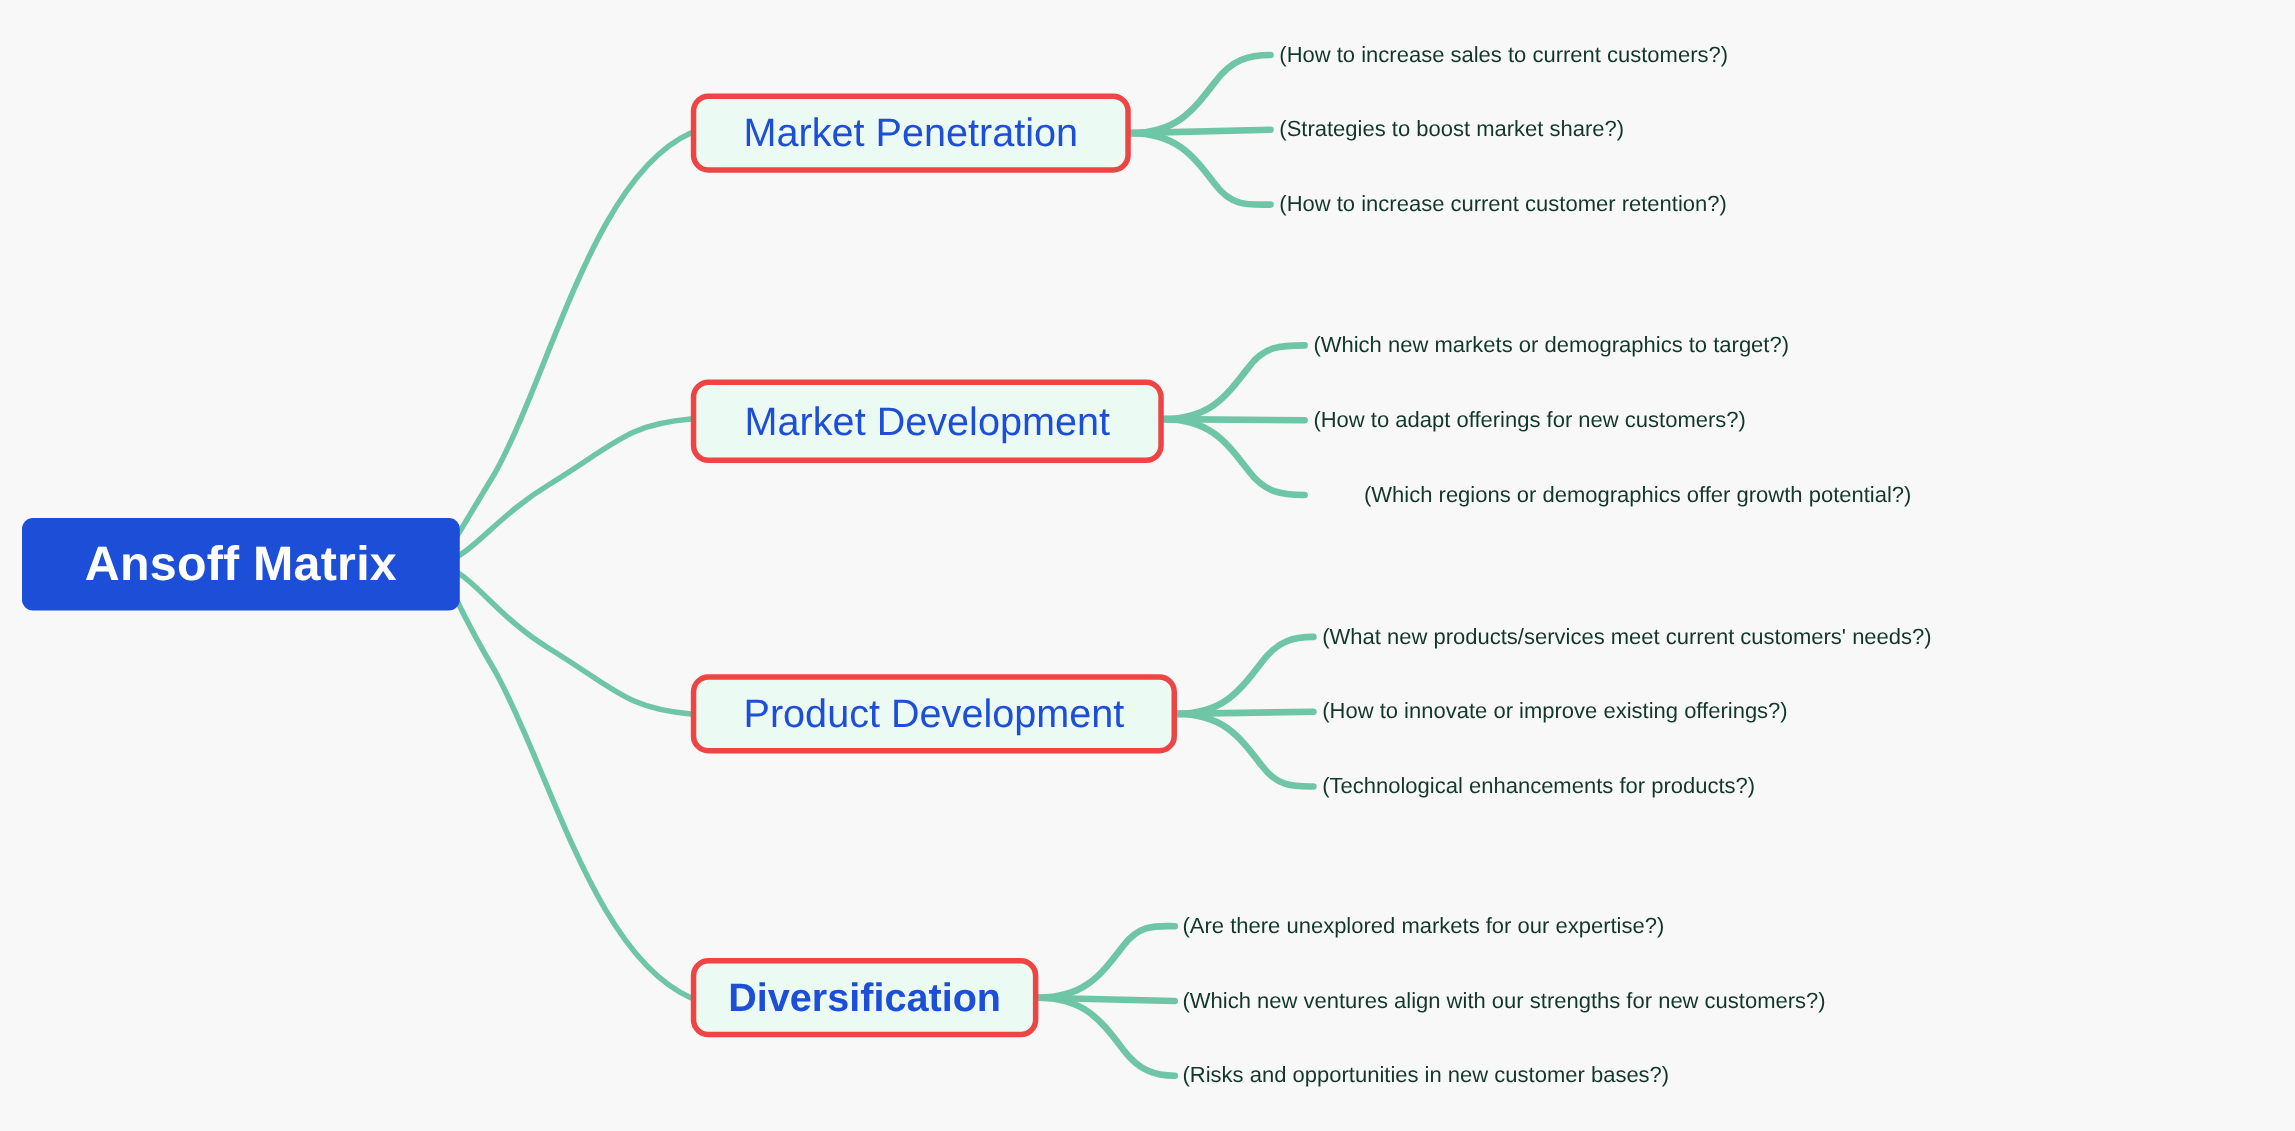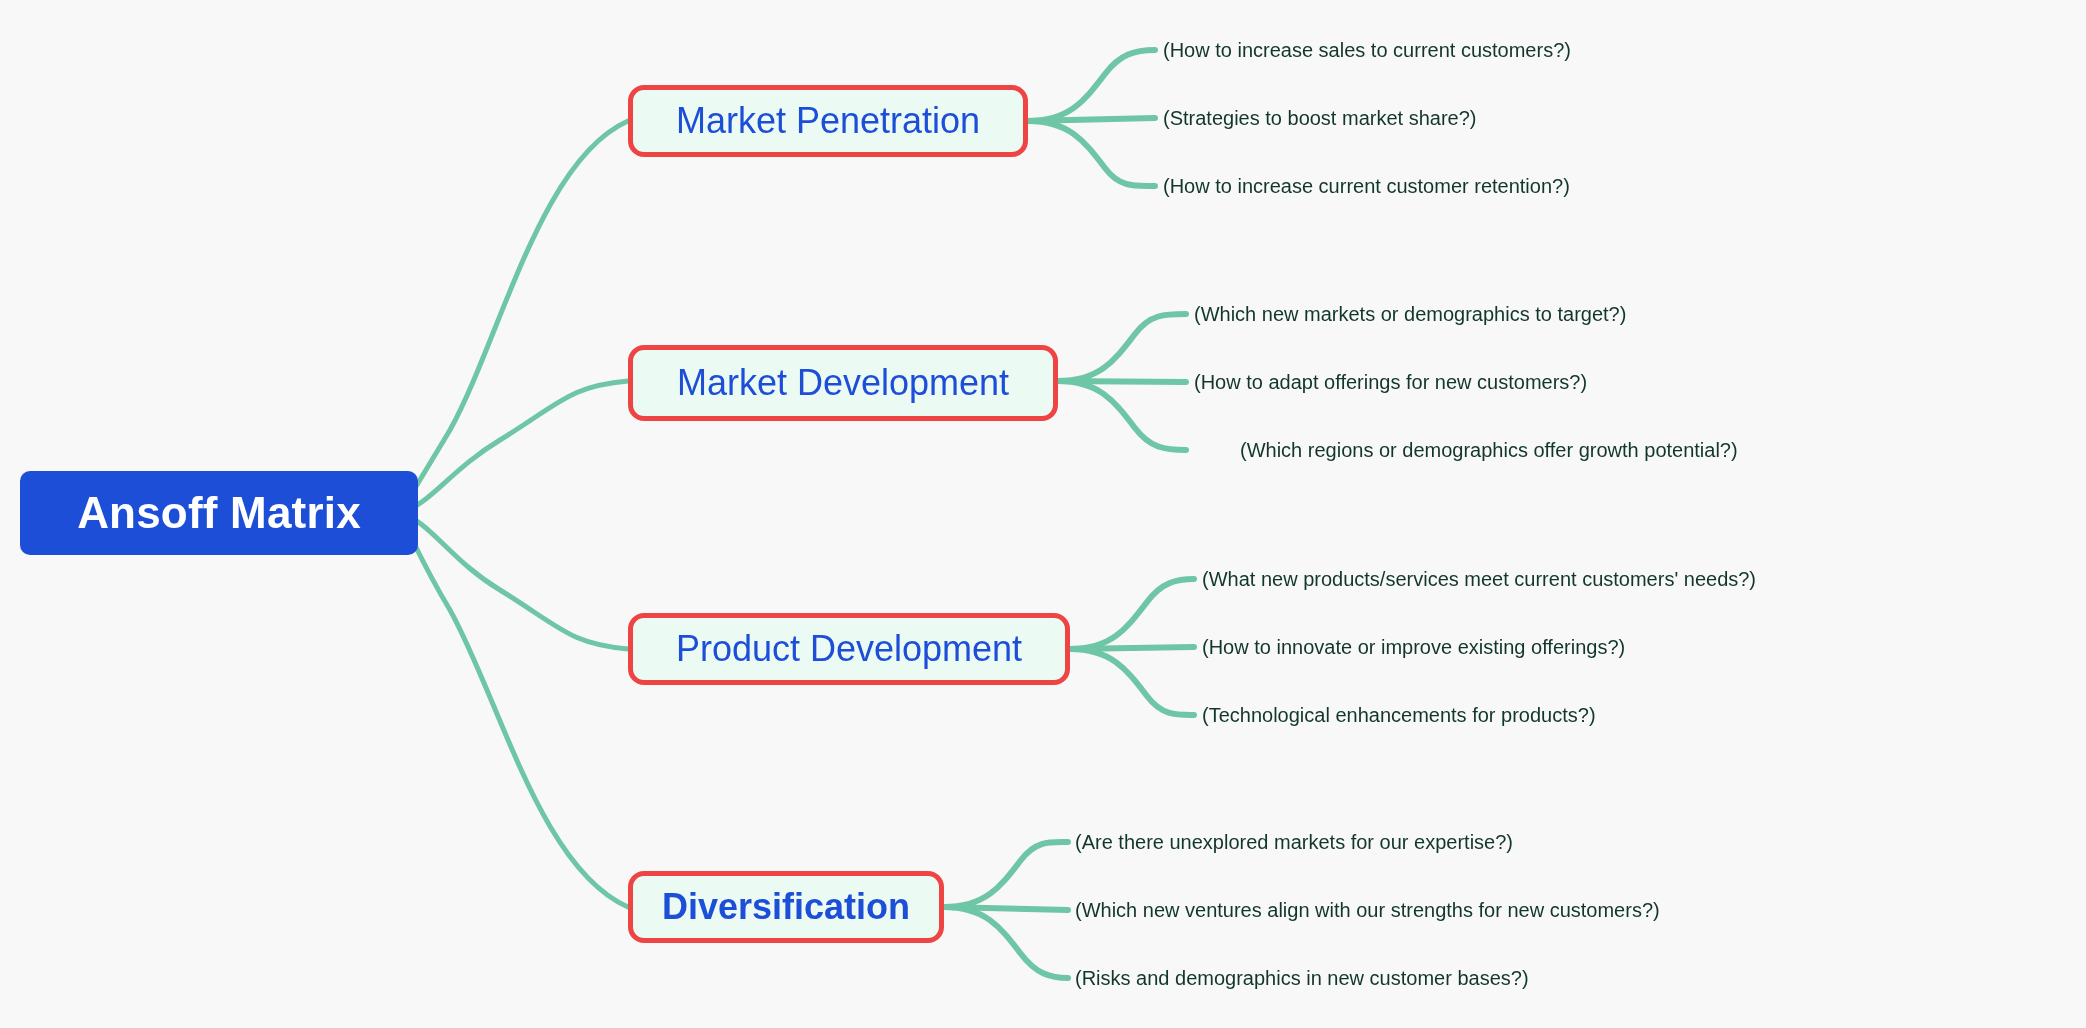--- a/index.html
+++ b/index.html
@@ -138,16 +138,16 @@
   <div class="node branch-node" style="left:628px; top:871px; width:316px; height:72px;font-weight:bold;">
     <span>Diversification</span>
   </div>
   <div class="node leaf-node" style="left:1075px; top:822px; height:40px;">
     <span>(Are there unexplored markets for our expertise?)</span>
   </div>
   <div class="node leaf-node" style="left:1075px; top:890px; height:40px;">
     <span>(Which new ventures align with our strengths for new customers?)</span>
   </div>
   <div class="node leaf-node" style="left:1075px; top:958px; height:40px;">
-    <span>(Risks and demographics in new customer bases?)</span>
+    <span>(Risks and opportunities in new customer bases?)</span>
   </div>
 
 </div>
 
 </body></html>

